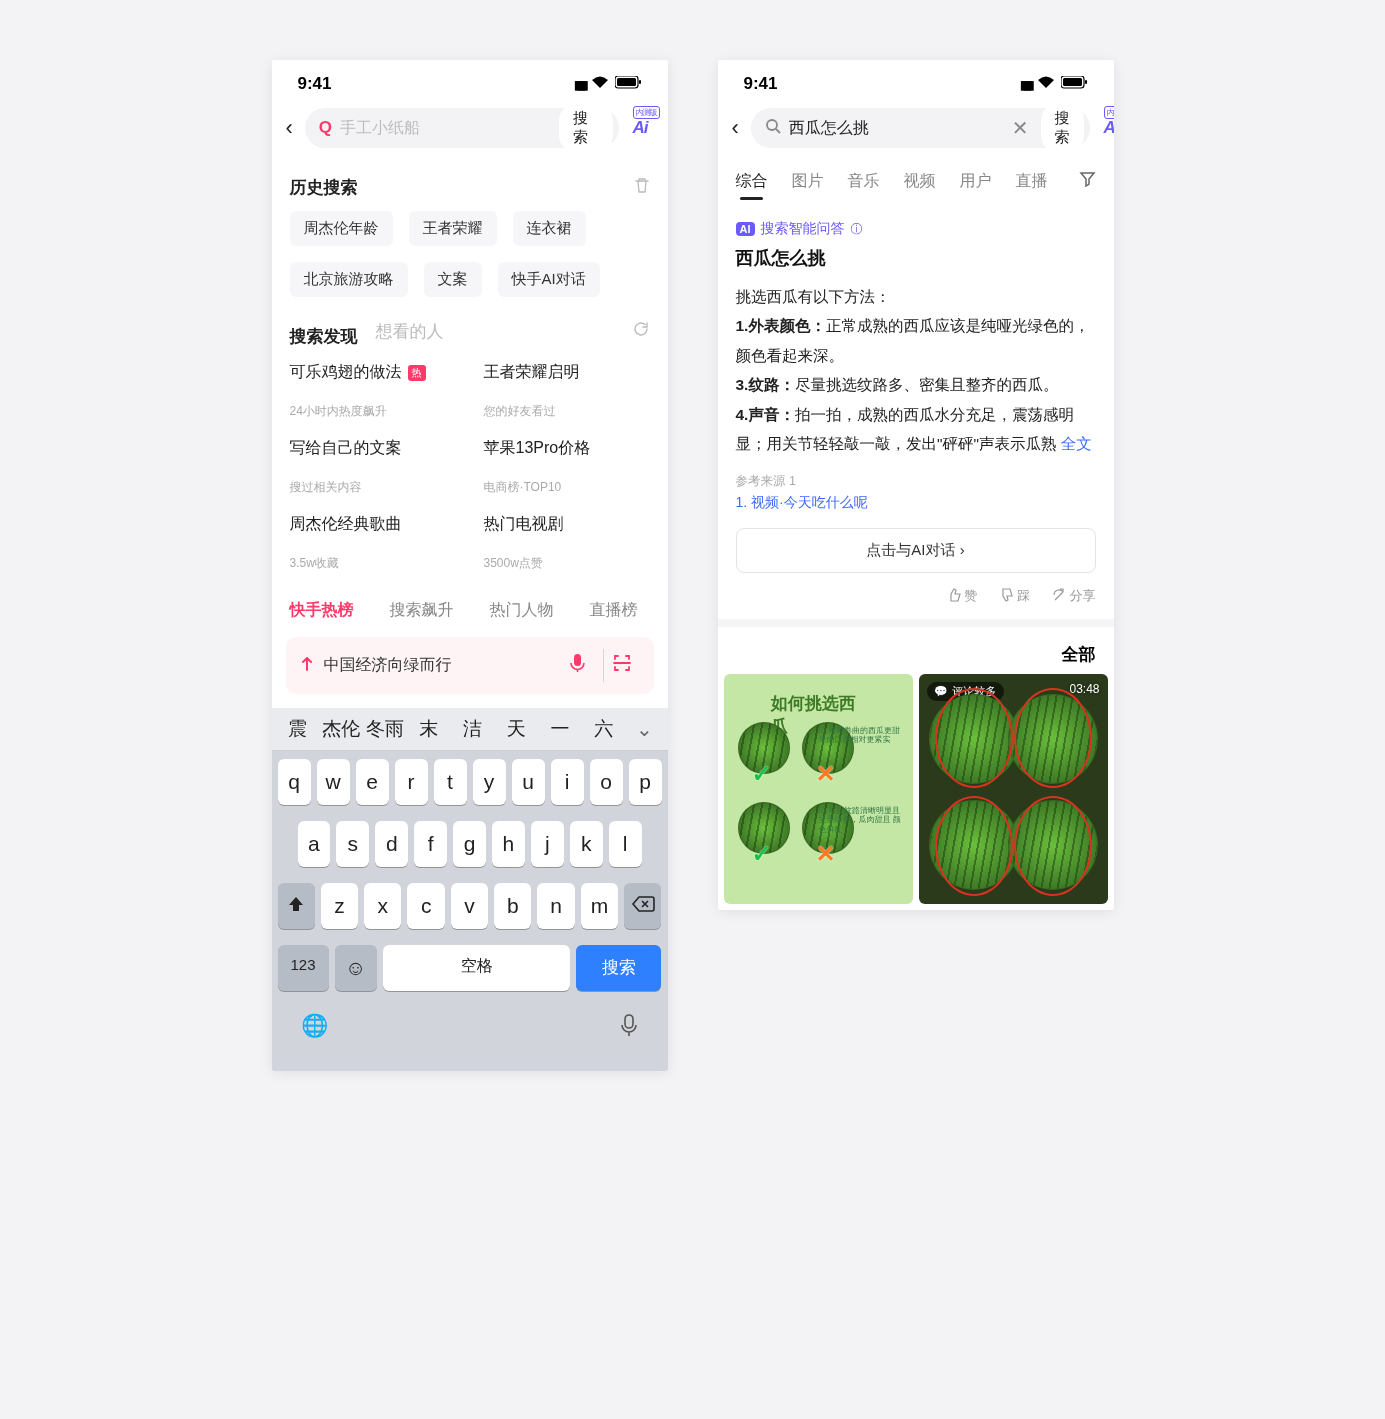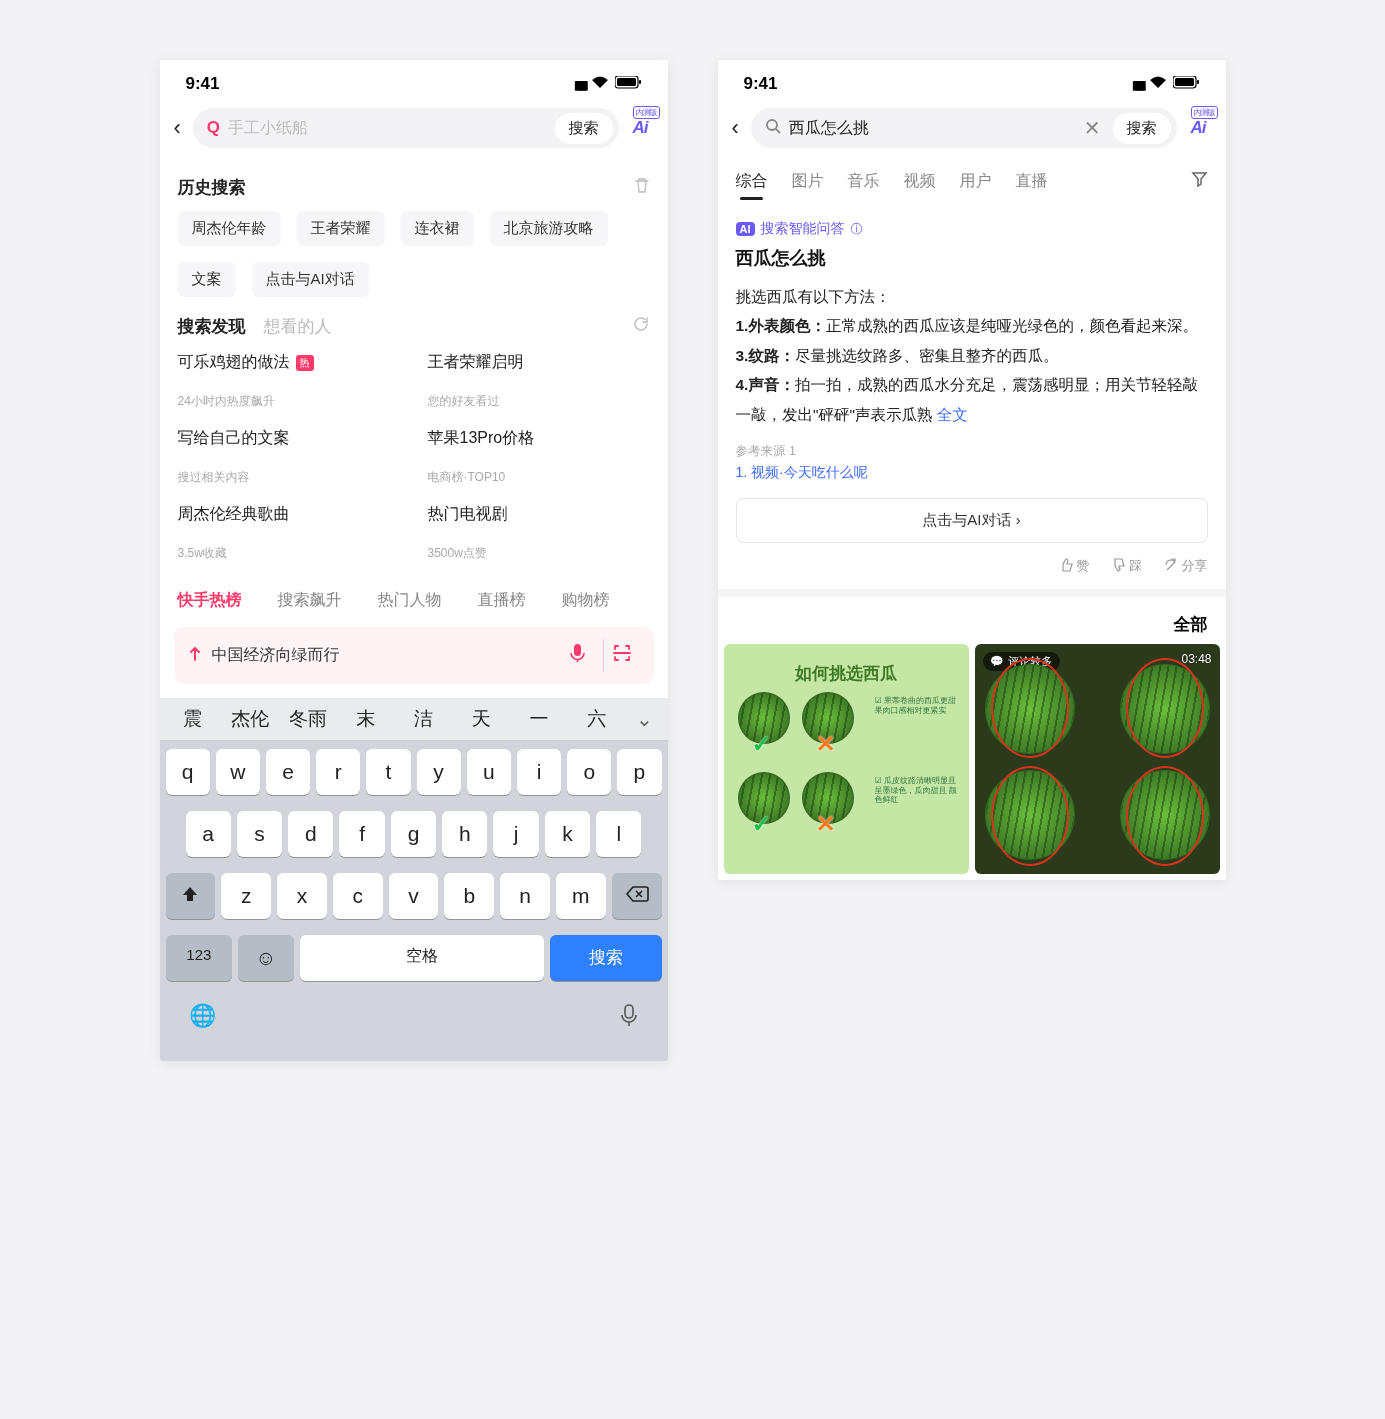--- a/index.html
+++ b/index.html
@@ -6,21 +6,21 @@
 body {
   background: #f3f3f5;
   font-family: -apple-system, "PingFang SC", "Helvetica Neue", sans-serif;
   padding: 60px 40px;
   display: flex;
   gap: 50px;
   justify-content: center;
   align-items: flex-start;
 }
 .phone {
-  width: 508px;
+  width: 396px;
   background: #fff;
   border-radius: 2px;
   overflow: hidden;
   box-shadow: 0 2px 14px rgba(0,0,0,.08);
   display: flex;
   flex-direction: column;
 }
 
 .status-bar {
   display:flex; justify-content:space-between; align-items:center;
@@ -66,21 +66,21 @@
 .section-hd { display:flex; justify-content:space-between; align-items:center;
   font-size:17px; font-weight:600; color:#222; margin:10px 0 12px;}
 .trash, .refresh { color:#bbb; font-size:17px; }
 .chip-row { display:flex; flex-wrap:wrap; gap:16px; }
 .chip {
   background:#f6f6f8; border-radius:6px; padding:8px 14px;
   font-size:15px; color:#333;
 }
 .tabs-sub { display:flex; gap:18px; align-items:center; margin-top:18px;}
 .tabs-sub .t { font-size:17px; color:#bbb; }
-.tabs-sub .t.active { color:#222; font-weight:600; }
+.tabs-sub .t.active { color:#222; font-weight:600;margin-top:10px; }
 .discover-grid {
   display:grid; grid-template-columns:1fr 1fr; gap:18px 28px;
   margin-top:14px;
 }
 .d-item .t1 { font-size:16px; color:#222; display:flex; align-items:center; gap:6px;}
 .d-item .sub { font-size:12px; color:#aaa; margin-top:20px; }
 .hot-badge {
   background:#ff3a6b; color:#fff; font-size:10px; border-radius:3px;
   padding:1px 4px;
 }
@@ -237,21 +237,21 @@
             <path d="M2 4h12M5 4V2h6v2M4 4l1 11h6l1-11" stroke="#bbb" stroke-width="1.3" fill="none" stroke-linecap="round"></path>
           </svg>
       </span>
     </div>
     <div class="chip-row" id="hist-chips">
         <span class="chip">周杰伦年龄</span>
         <span class="chip">王者荣耀</span>
         <span class="chip">连衣裙</span>
         <span class="chip">北京旅游攻略</span>
         <span class="chip">文案</span>
-        <span class="chip">点击与AI对话</span>
+        <span class="chip">快手AI对话</span>
       </div>
 
     <div class="tabs-sub">
       <span class="t active">搜索发现</span>
       <span class="t">想看的人</span>
       <span class="refresh" style="margin-left:auto">
         <svg width="17" height="17">
             <path d="M14 8a6 6 0 1 1-2-4.5M14 2v4h-4" stroke="#bbb" stroke-width="1.4" fill="none" stroke-linecap="round"></path>
           </svg>
       </span>

